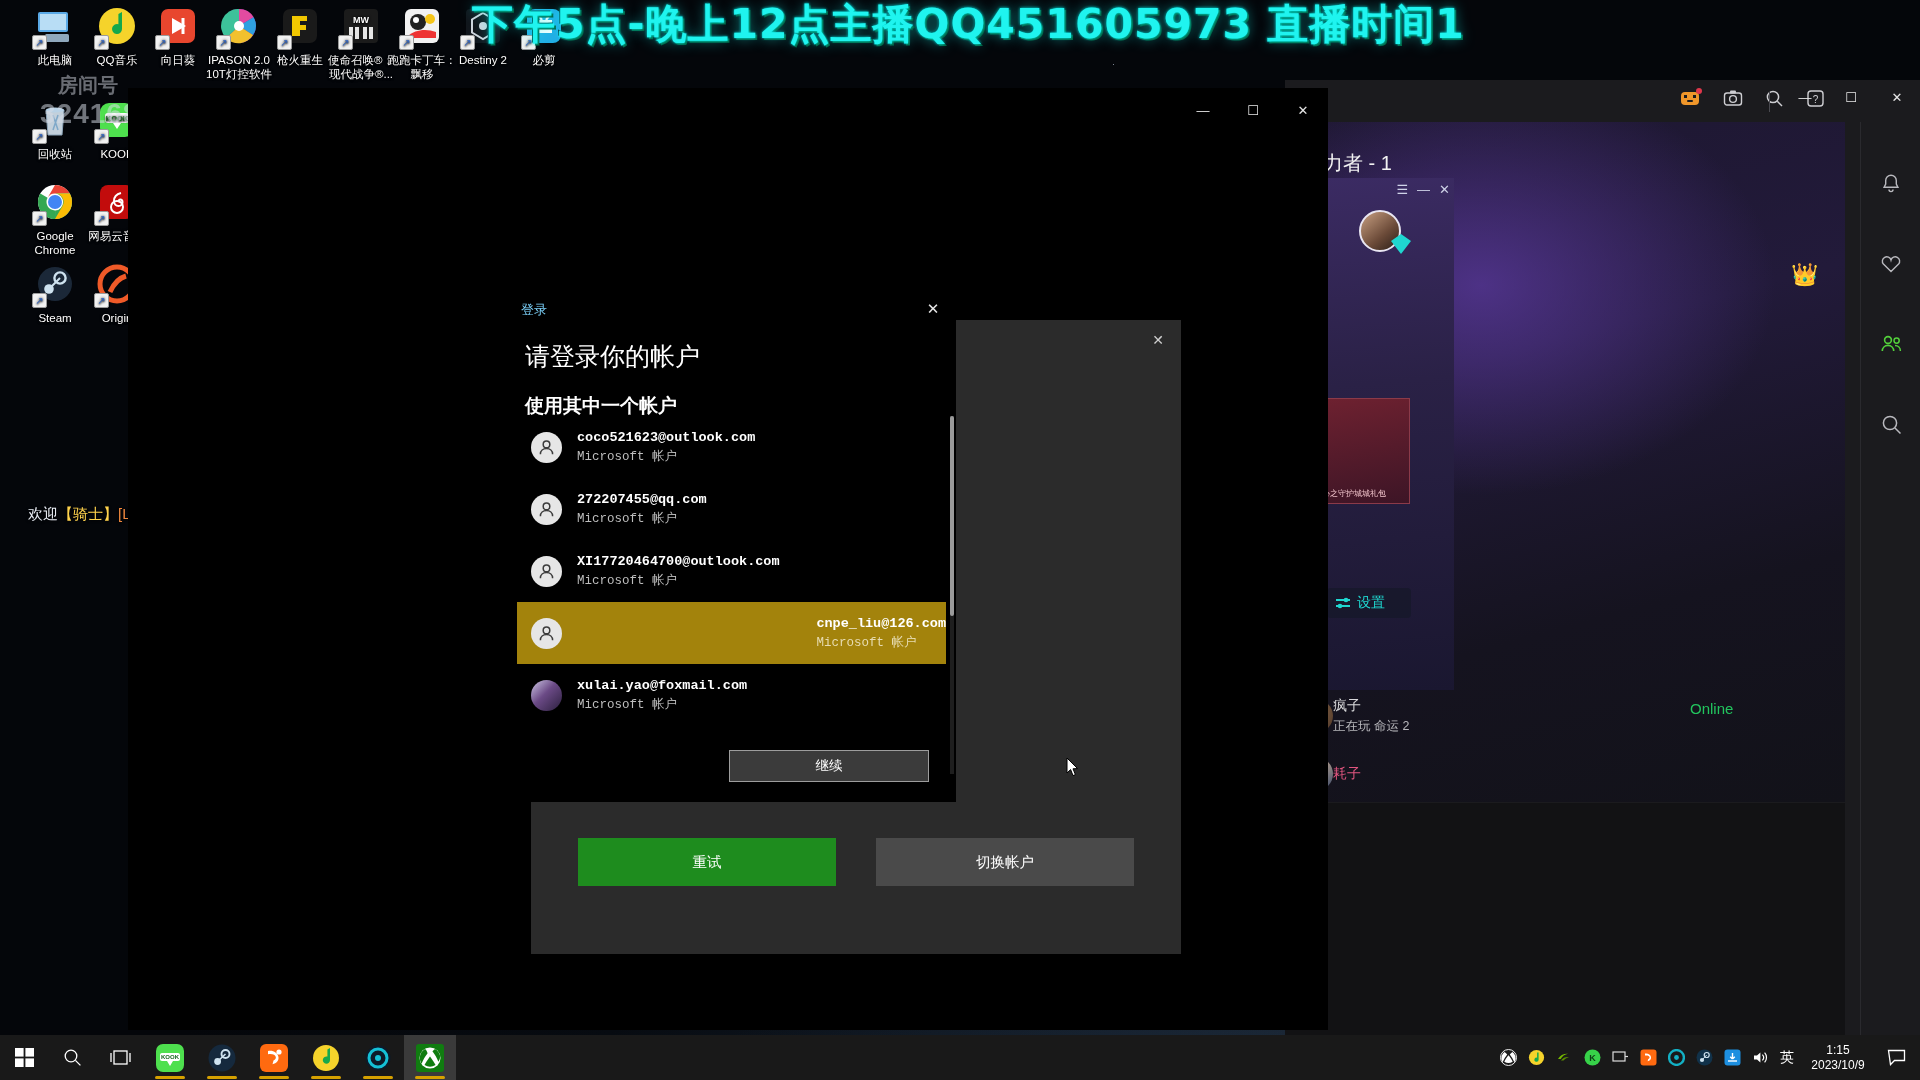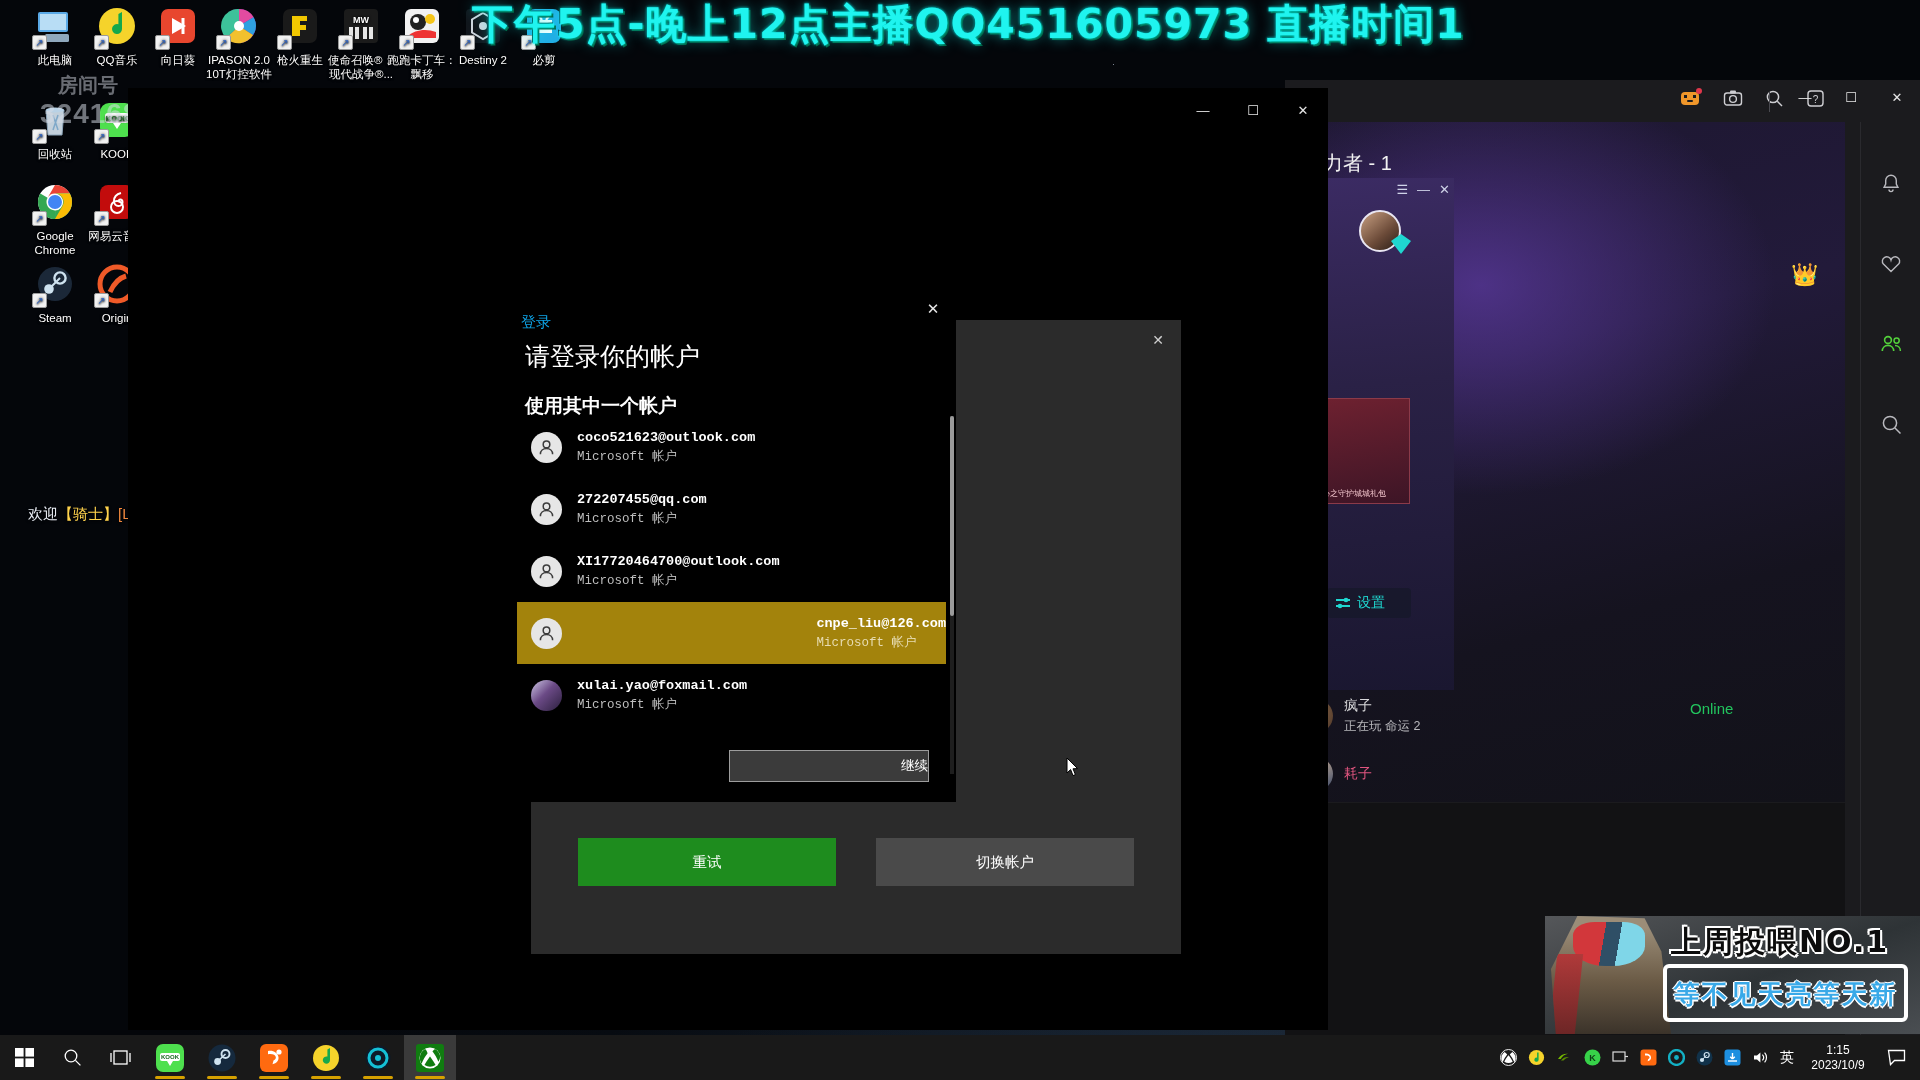--- a/index.html
+++ b/index.html
@@ -143,21 +143,21 @@
   }
   .xa-hero-title {
     position:absolute; left:18px; top:28px; color:#f2f2f2; font-size:20px;
   }
   .xa-crown { position:absolute; left:506px; top:140px; font-size:22px; }
 
   .xa-rail { position:absolute; right:0; top:0; width:60px; bottom:0; background:#1b1b1e; border-left:1px solid #2a2a2e; }
   .xa-rail .ri { width:60px; height:80px; display:flex; align-items:center; justify-content:center; }
 
   .xa-friends { position:absolute; left:14px; bottom:232px; width:500px; }
-  .fr-row { display:flex; align-items:center; gap:11px; height:58px; }
+  .fr-row { display:flex; align-items:center; height:58px; }
   .fr-av { width:34px; height:34px; border-radius:50%; flex:none; }
   .fr-name { font-size:14px; color:#d8d8da; }
   .fr-sub { font-size:12.5px; color:#b9b9bd; margin-top:3px; }
   .xa-online {
     position:absolute; left:405px; bottom:318px; color:#22c55e; font-size:15px;
   }
   .xa-dark-strip { position:absolute; left:0; bottom:0; width:560px; height:232px; background:#121214; }
 
   
   .kook-win {
@@ -209,40 +209,40 @@
   }
   .xdlg-btn.retry { left:47px; width:258px; background:#1e8c1e; }
   .xdlg-btn.switch { left:345px; width:258px; background:#4a4a4a; }
 
   
   .signin {
     position:absolute; left:501px; top:290px; width:455px; height:512px;
     background:#000; color:#fff;
   }
   .si-head { position:absolute; left:0; right:0; top:0; height:40px; }
-  .si-head .t { position:absolute; left:20px; top:11px; font-size:15px; color:#0ea5e9;margin-top:12px; }
+  .si-head .t { position:absolute; left:20px; top:11px; font-size:13px; color:#7dd3fc; }
   .si-head .x { position:absolute; right:6px; top:3px; width:34px; height:32px;
     display:flex; align-items:center; justify-content:center; color:#e8e8e8; font-size:15px; }
   .si-title { position:absolute; left:24px; top:50px; font-size:25px; font-weight:300; color:#fff; }
   .si-sub { position:absolute; left:24px; top:103px; font-size:19px; font-weight:bold; color:#fff; }
   .si-list { position:absolute; left:16px; top:126px; right:10px; height:358px; overflow:hidden;font-family:Liberation Mono, monospace; }
   .si-item { display:flex; align-items:center; gap:15px; height:62px; padding:0 0 0 14px; }
   .si-item.sel { background:#a3830c;justify-content:space-between; }
   .si-av { width:31px; height:31px; border-radius:50%; background:#e6e6e6; flex:none;
     display:flex; align-items:center; justify-content:center; }
   .si-av.photo { background:linear-gradient(135deg,#cfc8e6 0%,#6b4a86 45%,#2b1f3d 100%); }
   .si-email { font-size:13.5px; font-weight:bold; color:#fff; }
   .si-type { font-size:12.5px; color:#bdbdbd; margin-top:3px; }
   .si-item.sel .si-type { color:#e7dcb2; }
   .si-scroll { position:absolute; right:2px; top:126px; width:4px; height:200px; background:#9b9b9b; border-radius:2px; }
   .si-scrolltrack { position:absolute; right:2px; top:126px; width:4px; height:358px; background:#1e1e1e; }
   .si-continue {
     position:absolute; left:228px; bottom:20px; width:200px; height:32px;
     background:#3b3b3b; border:1px solid #9d9d9d;
-    display:flex; align-items:center; justify-content:flex-end; font-size:13.5px; color:#fff;
+    display:flex; align-items:center; justify-content:center; font-size:13.5px; color:#fff;
   }
   .cursor { position:absolute; left:336px; bottom:4px; width:13px; height:20px; pointer-events:none; }
 
   
   .taskbar { position:absolute; left:0; bottom:0; width:1920px; height:45px; background:#191919; }
   .tb-left { position:absolute; left:0; top:0; height:45px; display:flex; align-items:center; }
   .tb-btn { width:48px; height:45px; display:flex; align-items:center; justify-content:center; position:relative; }
   .tb-app { width:52px; height:45px; display:flex; align-items:center; justify-content:center; position:relative; }
   .tb-app .ind { position:absolute; bottom:1px; left:11px; width:30px; height:3px; background:#d6a100; border-radius:2px; }
   .tb-app.active { background:#3a3a3a; }
@@ -577,27 +577,20 @@
     <div class="si-continue">
       <span>继续</span>
       <span class="cursor">
         <svg width="13" height="20" viewBox="0 0 13 20">
             <path d="M1 1 L1 16 L4.6 12.6 L7 18.6 L9.4 17.6 L7 11.8 L11.6 11.6 Z" fill="#fff" stroke="#000" stroke-width="1"></path>
           </svg>
       </span>
     </div>
   </div>
 
-  <div class="feeder">
-    <div class="hunter"></div>
-    <div class="t1">上周投喂NO.1</div>
-    <div class="t2box">
-      <div class="t2">等不见天亮等天新</div>
-    </div>
-  </div>
 
   <div class="taskbar">
     <div class="tb-left">
       <div class="tb-btn">
         <svg width="19" height="19" viewBox="0 0 19 19">
             <rect x="0" y="0" width="8.6" height="8.6" fill="#fff"></rect>
             <rect x="10.4" y="0" width="8.6" height="8.6" fill="#fff"></rect>
             <rect x="0" y="10.4" width="8.6" height="8.6" fill="#fff"></rect>
             <rect x="10.4" y="10.4" width="8.6" height="8.6" fill="#fff"></rect>
           </svg>

